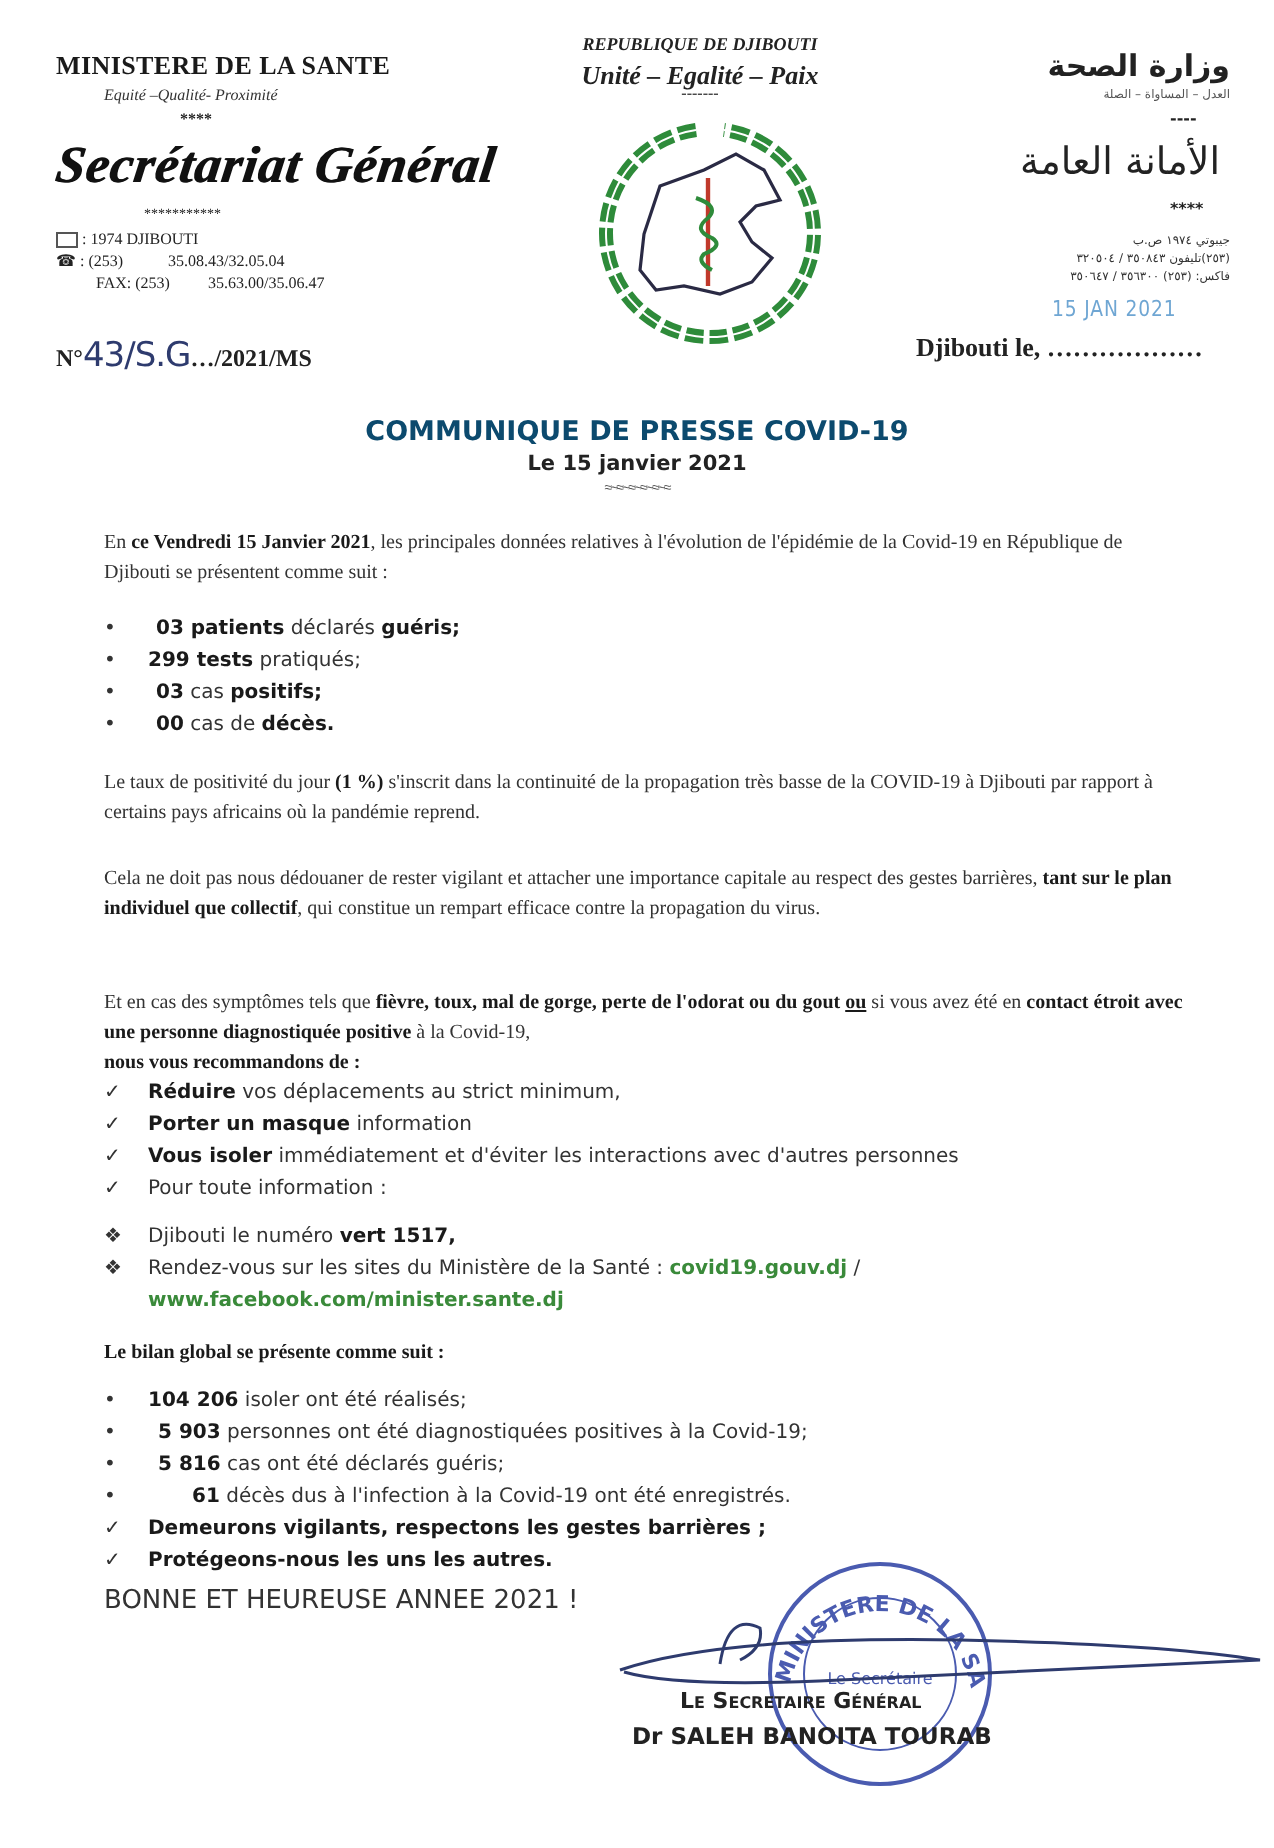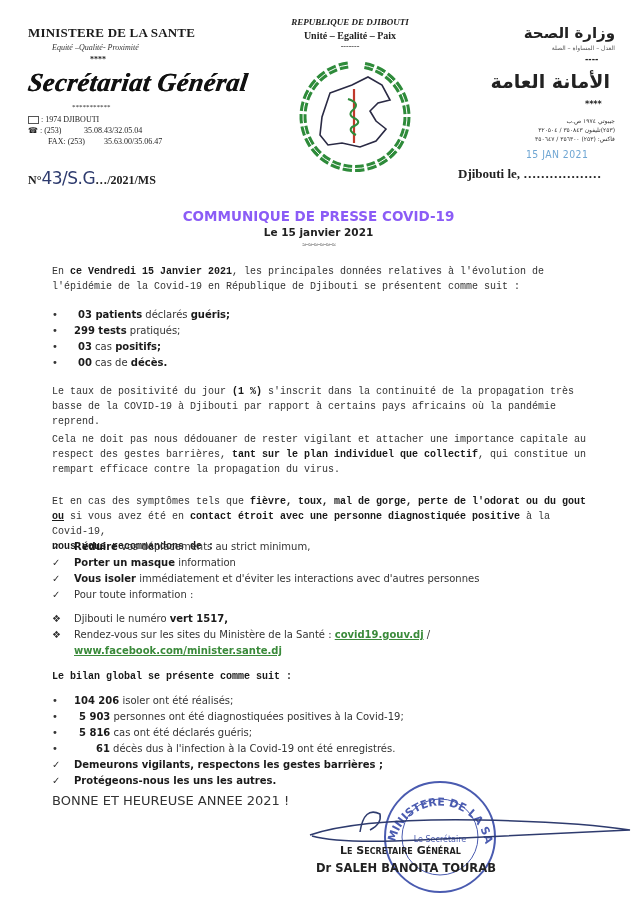--- a/index.html
+++ b/index.html
@@ -12,44 +12,44 @@
   #motto-left { left:52px; top:43px; font-size:8px; font-style:italic; color:#333;text-align:right; }
   #stars-left { left:90px; top:55px; font-size:8px; font-weight:bold; }
   #secgen { left:28px; top:68px; font-family:"Liberation Serif", serif; font-style:italic; font-weight:bold; font-size:26px; color:#111; letter-spacing:0.5px; transform:skewX(-8deg); text-shadow:0.5px 0 0 #111; }
   #stars-left2 { left:72px; top:103px; font-size:7px; }
   .contact { left:28px; font-size:8px; font-family:"Liberation Serif", serif; color:#222; }
   .contact .val { position:absolute; left:56px; white-space:nowrap; }
   #ref { left:28px; top:168px; font-size:12px; font-family:"Liberation Serif", serif; font-weight:bold; color:#222; }
   #ref .hand { font-family:"DejaVu Sans", sans-serif; font-weight:normal; font-size:17px; color:#2e3b6e; letter-spacing:-0.5px;margin-top:44px; }
   
   #republic { left:270px; top:17px; width:160px; text-align:center; font-size:9px; font-style:italic; font-weight:bold; }
-  #motto-center { left:270px; top:30px; width:160px; text-align:center; font-size:10px; font-weight:bold; }
+  #motto-center { left:270px; top:30px; width:160px; text-align:center; font-size:13px; font-weight:bold;font-style:italic; }
   #dash-center { left:270px; top:42px; width:160px; text-align:center; font-size:8px; }
   #emblem { left:290px; top:55px; width:130px; height:120px; }
   
   #ar-title { left:515px; top:24px; font-size:15px; font-weight:bold; direction:rtl; text-align:right; width:100px; }
   #ar-sub { left:515px; top:44px; font-size:6px; color:#555; direction:rtl; width:100px; text-align:right; }
   #ar-dash { left:585px; top:55px; font-size:8px; font-weight:bold; }
-  #ar-sec { left:480px; top:70px; font-size:19px; font-weight:bold; direction:rtl; width:130px; text-align:right; }
+  #ar-sec { left:480px; top:70px; font-size:19px; font-weight:normal; direction:rtl; width:130px; text-align:right; }
   #ar-stars { left:585px; top:100px; font-size:8px; font-weight:bold; }
   .ar-line { left:440px; width:175px; text-align:right; direction:rtl; font-size:6px; color:#333; }
   #stamp-date { left:526px; top:148px; font-size:11px; color:#6fa6d3; font-family:"DejaVu Sans", sans-serif; letter-spacing:0.5px; transform:scaleX(0.85); transform-origin:left; }
   #djib-le { left:458px; top:166px; font-size:13px; font-family:"Liberation Serif", serif; font-weight:bold; }
   
-  #title { left:0; width:637px; top:208px; text-align:center; font-family:"DejaVu Sans", sans-serif; font-weight:bold; font-size:13.5px; color:#8b5cf6; }
+  #title { left:0; width:637px; top:208px; text-align:center; font-family:"DejaVu Sans", sans-serif; font-weight:bold; font-size:13.5px; color:#0c4a6e; }
   #subtitle { left:0; width:637px; top:226px; text-align:center; font-family:"DejaVu Sans", sans-serif; font-weight:bold; font-size:10.5px; }
   #ornament { left:0; width:637px; top:241px; text-align:center; font-size:7px; color:#555; letter-spacing:-1px; }
   
-  .body { left:52px; width:540px; font-family:Liberation Mono, monospace; font-size:10px; line-height:15px; color:#333; }
+  .body { left:52px; width:540px; font-family:Liberation Serif, serif; font-size:10px; line-height:15px; color:#333; }
   .body b { color:#1a1a1a; }
   .li { position:absolute; left:52px; font-family:"DejaVu Sans", sans-serif; font-size:10px; color:#333; white-space:nowrap; }
   .li .mk { position:absolute; left:0; top:0; width:14px; }
   .li .tx { position:absolute; left:22px; top:0; white-space:nowrap; }
   .li b { color:#1a1a1a; }
-  .link { color:#3a8a3a; text-decoration:underline; font-weight:bold; }
+  .link { color:#3a8a3a; font-weight:bold; }
   #bonne { left:52px; top:793px; font-family:"DejaVu Sans", sans-serif; font-size:13px; color:#333; }
   
   #seal { left:375px; top:772px; width:130px; height:130px; }
   #sig-stroke { left:300px; top:800px; width:340px; height:60px; }
   #sig-title { left:340px; top:844px; font-family:"DejaVu Sans", sans-serif; font-size:11px; font-weight:bold; color:#222; font-variant:small-caps;text-align:right; }
   #sig-name { left:316px; top:861px; font-family:"DejaVu Sans", sans-serif; font-size:11.5px; font-weight:bold; color:#222; }
 </style>
 </head>
 <body>
 

